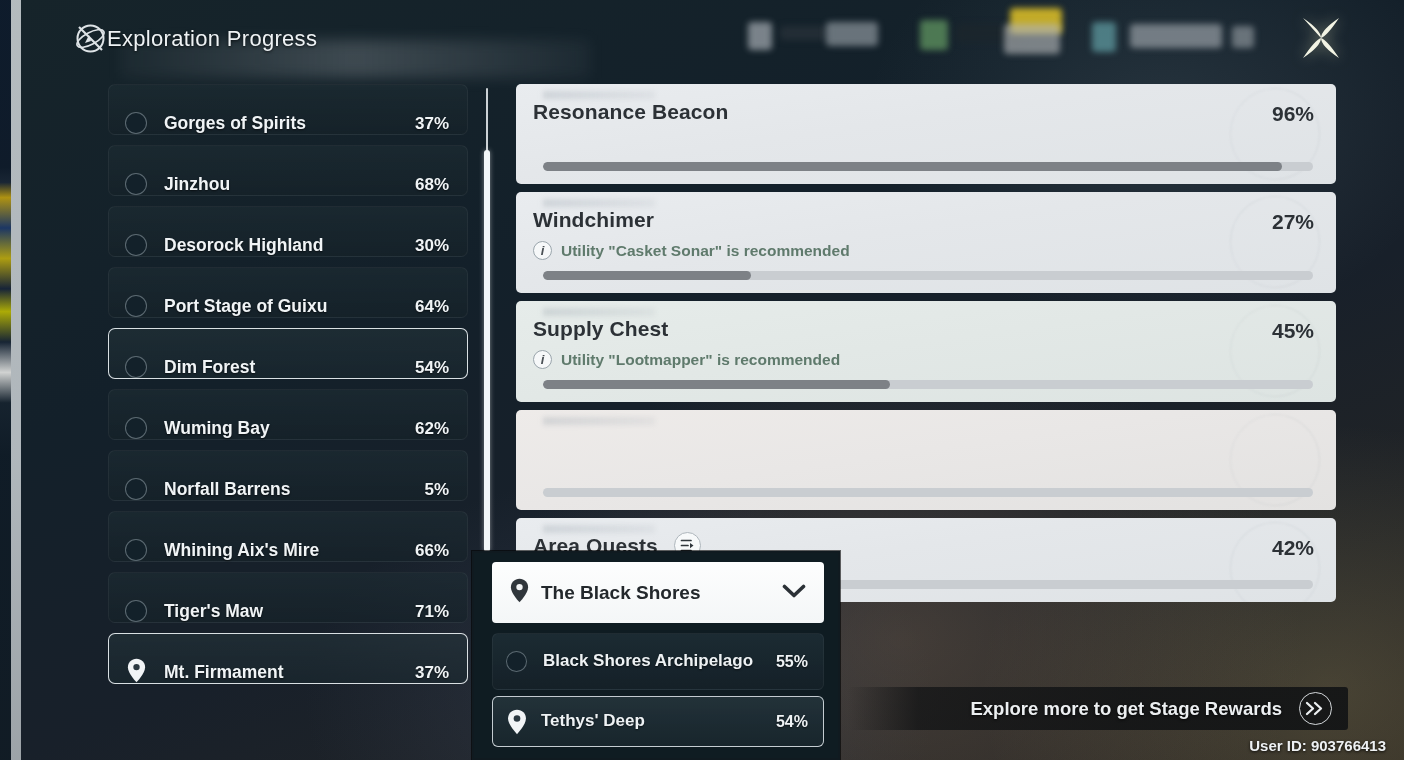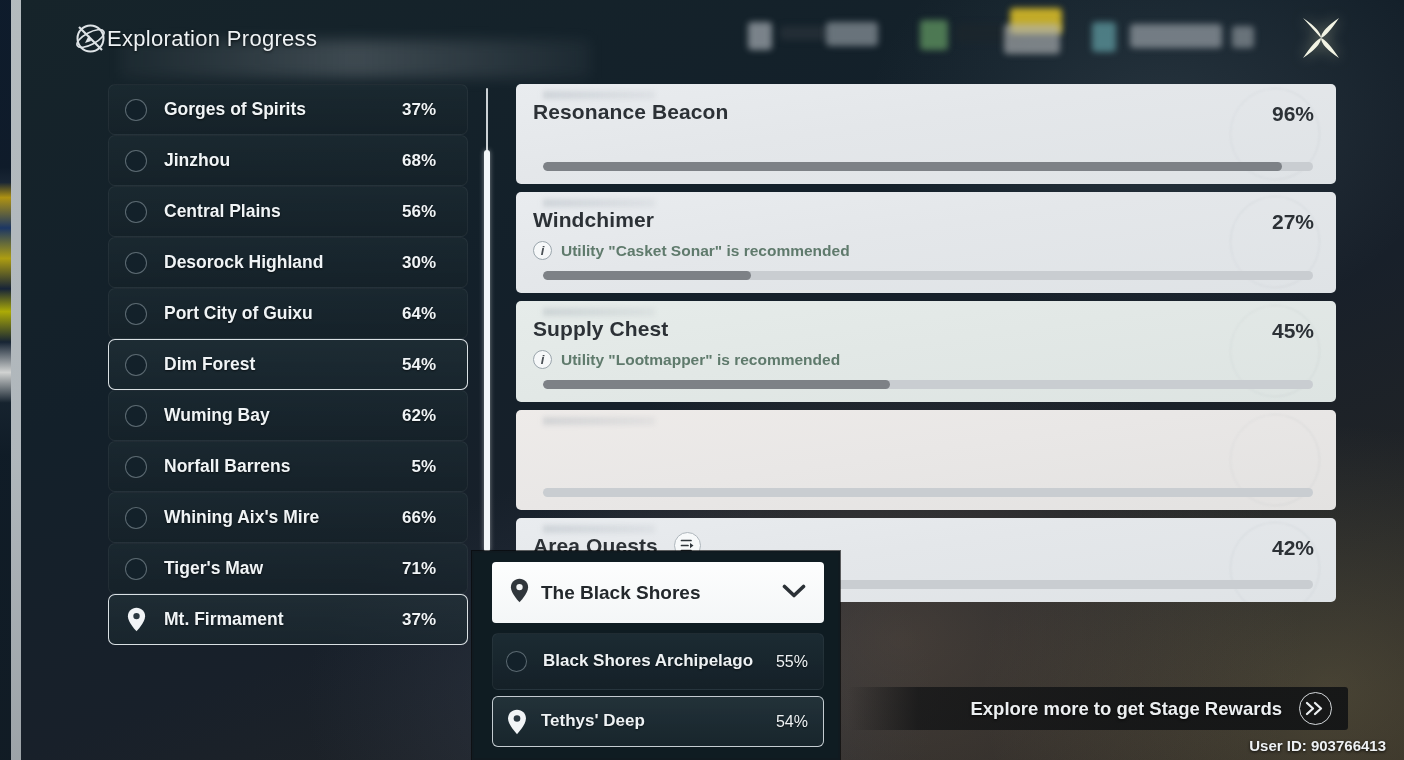--- a/index.html
+++ b/index.html
@@ -65,26 +65,26 @@
   #close-button svg { filter:drop-shadow(0 0 7px rgba(240,240,190,0.55)); }
 
   
   #sidebar {
     position:absolute; left:108px; top:84px;
     width:360px; height:676px;
     overflow:hidden;
   }
   .region-row {
     position:relative;
-    height:51px; margin-bottom:0;
+    height:51px; margin-bottom:10px;
     border-radius:7px;
     background:linear-gradient(180deg, rgba(30,45,52,0.62), rgba(22,34,41,0.72));
     border:1px solid rgba(255,255,255,0.05);
-    display:flex; align-items:center;
-    padding:0 31px 0 16px;
+    display:flex; align-items:flex-end;
+    padding:0 18px 0 16px;
     cursor:pointer;
   }
   .region-row.selected {
     border:1.5px solid rgba(234,240,243,0.92);
     background:linear-gradient(180deg, rgba(38,54,60,0.55), rgba(26,40,47,0.66));
   }
   .region-dot {
     width:22px; height:22px; border-radius:50%;
     background:#13212a;
     border:1.5px solid rgba(190,205,212,0.42);
@@ -238,21 +238,21 @@
     background:#13212a; border:1.5px solid rgba(190,205,212,0.42);
     flex:none;
   }
   .dd-name {
     margin-left:16px; flex:1;
     font-size:17px; color:#eef2f4; font-weight:bold;
     line-height:1.22;
     text-shadow:0 1px 2px rgba(0,0,0,0.6);
   }
   .dd-pct {
-    font-size:16px; color:#eef2f4; font-weight:normal;
+    font-size:16px; color:#eef2f4; font-weight:bold;
     text-shadow:0 1px 2px rgba(0,0,0,0.6);
   }
 
   
   #reward-banner {
     position:absolute; left:848px; top:687px;
     width:500px; height:43px;
     background:linear-gradient(90deg, rgba(16,18,20,0.0) 0%, rgba(16,18,20,0.72) 14%, rgba(16,18,20,0.85) 55%, rgba(16,18,20,0.88) 100%);
     border-radius:3px;
     display:flex; align-items:center; justify-content:flex-end;
@@ -323,31 +323,26 @@
       <span class="region-name">Gorges of Spirits</span>
       <span class="region-pct">37%</span>
     </div>
     <div class="region-row">
       <span class="region-dot"></span>
       <span class="region-name">Jinzhou</span>
       <span class="region-pct">68%</span>
     </div>
     <div class="region-row">
       <span class="region-dot"></span>
-      <span class="region-name">Central Plains</span>
-      <span class="region-pct">56%</span>
-    </div>
-    <div class="region-row">
-      <span class="region-dot"></span>
       <span class="region-name">Desorock Highland</span>
       <span class="region-pct">30%</span>
     </div>
     <div class="region-row">
       <span class="region-dot"></span>
-      <span class="region-name">Port City of Guixu</span>
+      <span class="region-name">Port Stage of Guixu</span>
       <span class="region-pct">64%</span>
     </div>
     <div class="region-row selected">
       <span class="region-dot"></span>
       <span class="region-name">Dim Forest</span>
       <span class="region-pct">54%</span>
     </div>
     <div class="region-row">
       <span class="region-dot"></span>
       <span class="region-name">Wuming Bay</span>

